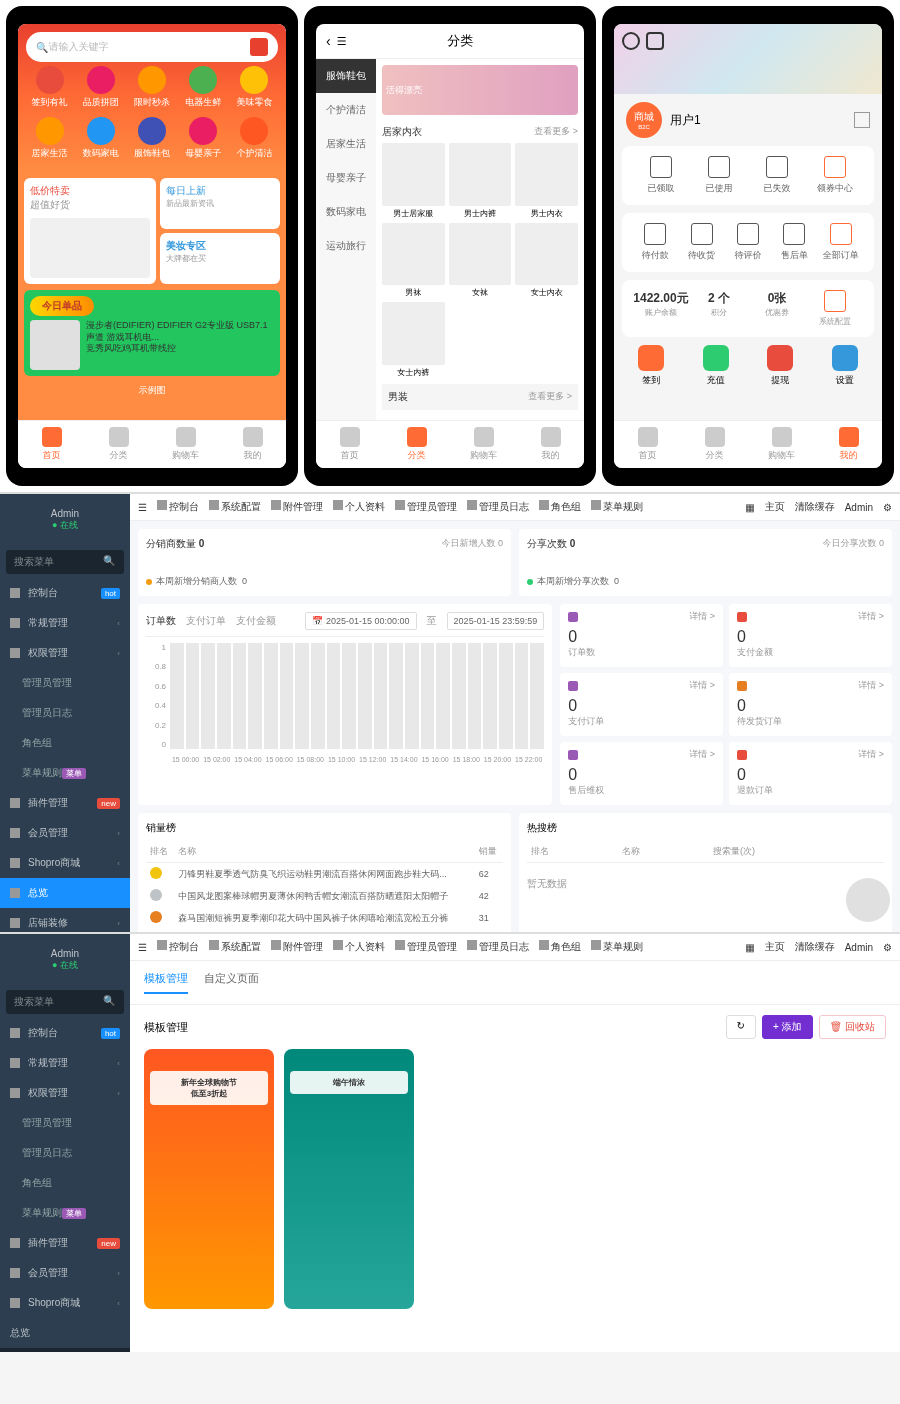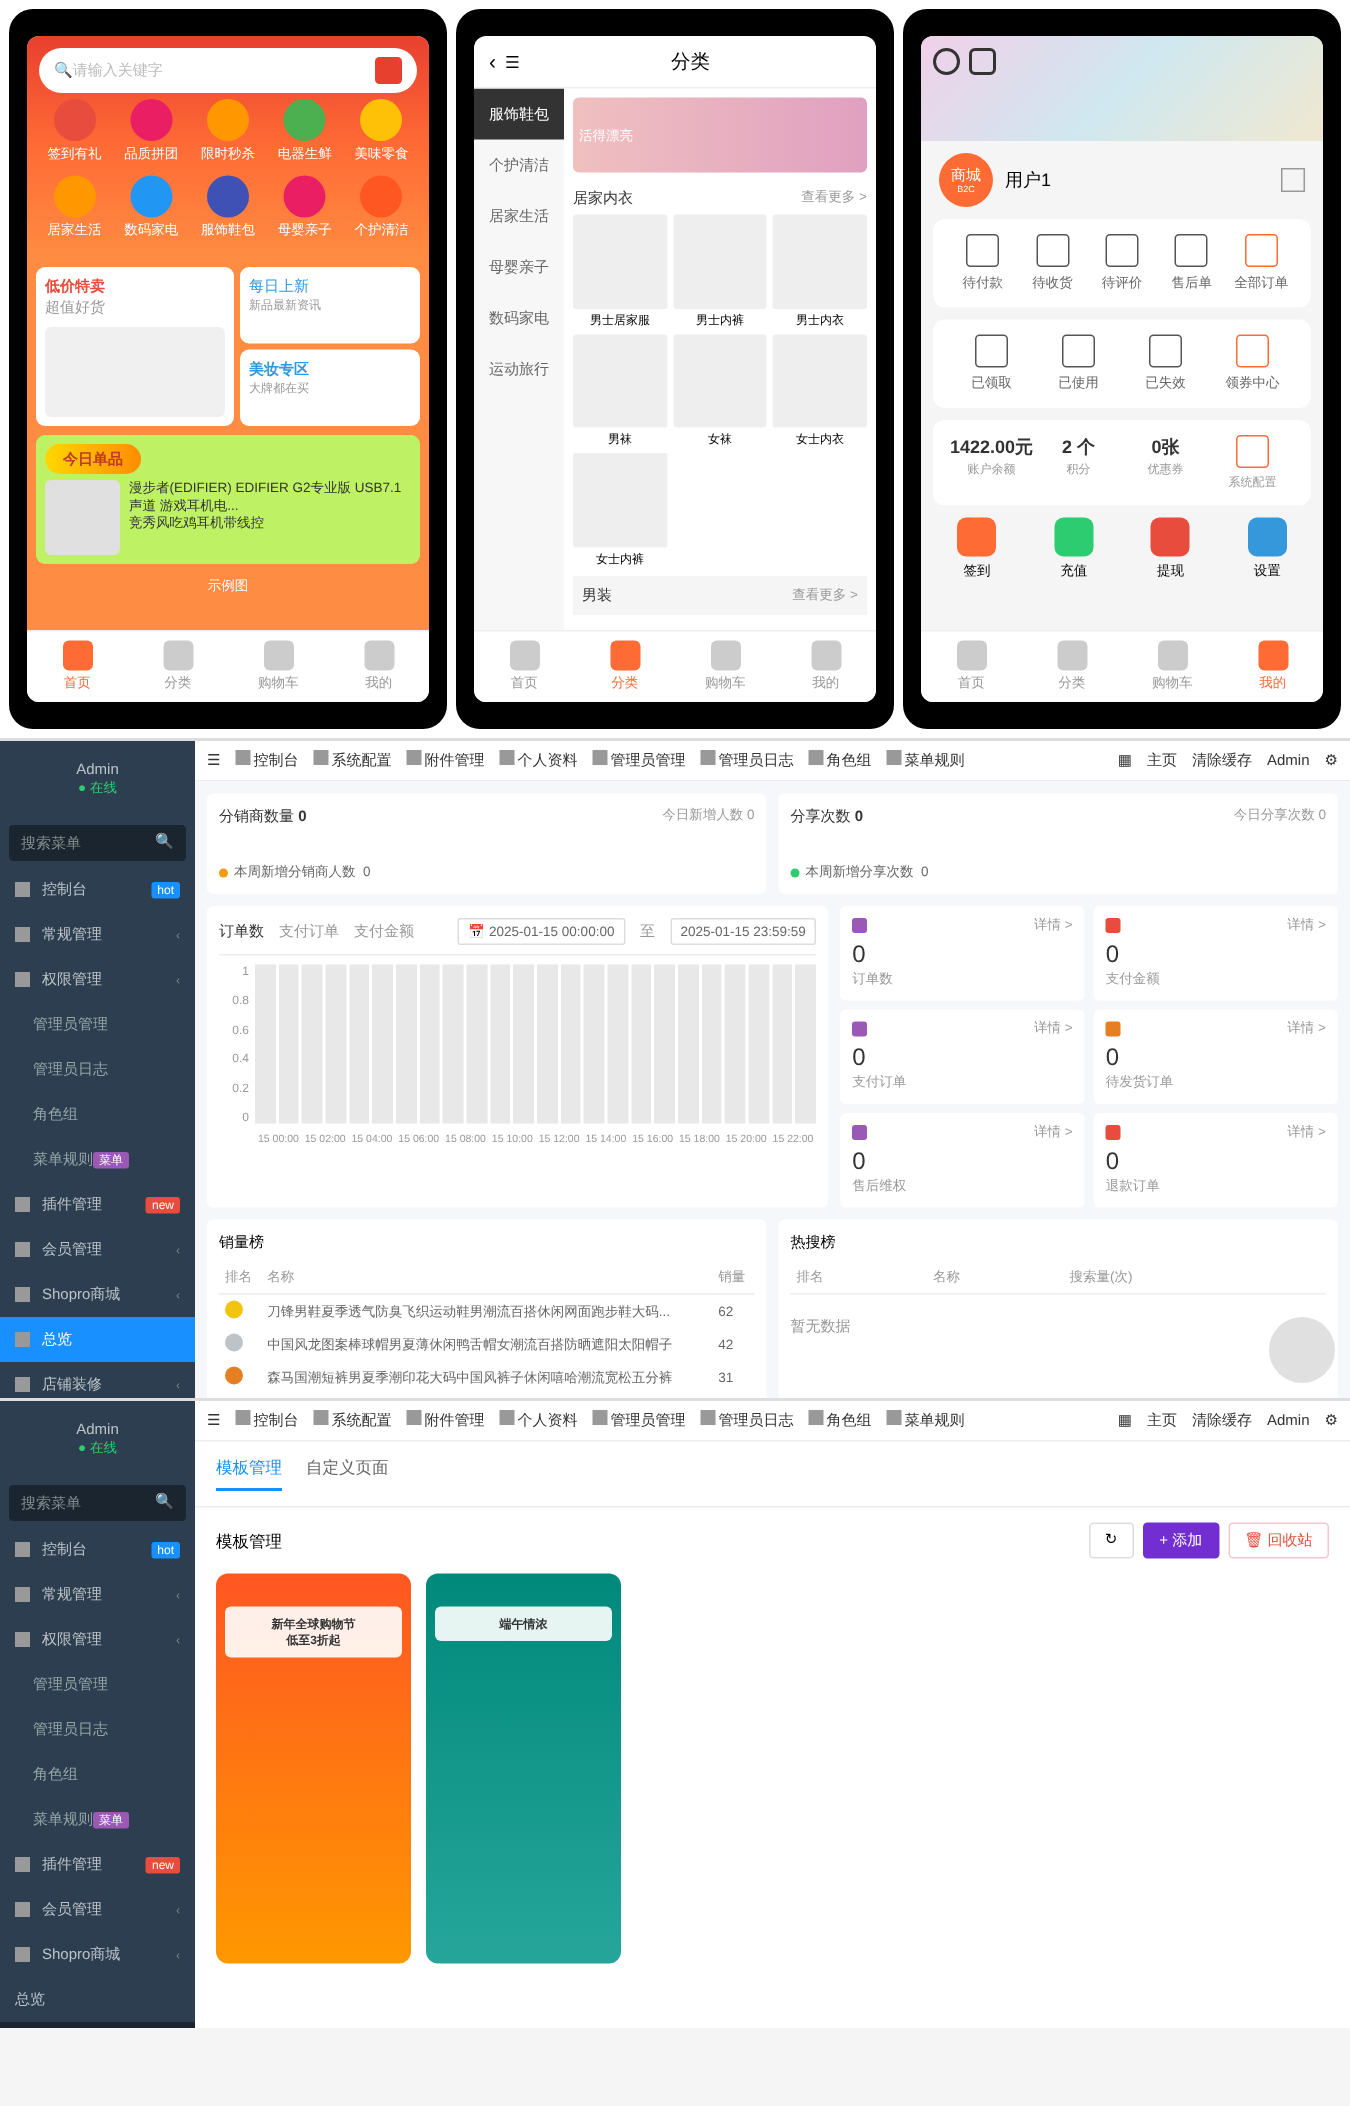--- a/index.html
+++ b/index.html
@@ -12,21 +12,21 @@
 .p1-top{background:linear-gradient(#e8402f,#ff6b35,#ff8c42);padding:8px}
 .search{background:#fff;border-radius:16px;padding:6px 10px;display:flex;align-items:center;color:#bbb;font-size:10px}
 .search .cal{margin-left:auto;width:18px;height:18px;background:#e8402f;border-radius:3px}
 .p1-grid{display:grid;grid-template-columns:repeat(5,1fr);gap:4px;padding:4px 0;text-align:center;color:#fff;font-size:9px}
 .p1-ico{width:28px;height:28px;margin:0 auto 2px;border-radius:50%}
 .p1-body{flex:1;background:#ff8c42;padding:6px;overflow:hidden}
 .p1-panels{display:flex;gap:4px}
 .p1-l{flex:1;background:#fff;border-radius:6px;padding:6px;font-size:10px}
 .p1-r{flex:1;display:flex;flex-direction:column;gap:4px}
 .p1-card{background:#fff;border-radius:6px;padding:6px;font-size:10px;flex:1}
-.p1-today{background:#bef264;border-radius:6px;margin-top:6px;padding:6px}
+.p1-today{background:#22c55e;border-radius:6px;margin-top:6px;padding:6px}
 .today-badge{background:linear-gradient(90deg,#ffd700,#ff8c00);border-radius:12px;padding:3px 12px;font-size:10px;color:#c0392b;display:inline-block;margin-bottom:4px;font-weight:bold}
 .p1-prod{display:flex;gap:6px}
 .p1-pimg{width:50px;height:50px;background:#e0e0e0;border-radius:4px}
 .p1-ptxt{flex:1;font-size:9px;color:#333;line-height:1.3}
 .tabbar{display:flex;background:#fff;border-top:1px solid #eee;padding:6px 0}
 .tab{flex:1;text-align:center;font-size:9px;color:#999}
 .tab.act{color:#ff6b35}
 .tab-ico{width:20px;height:20px;margin:0 auto 2px;background:#ccc;border-radius:4px}
 .tab.act .tab-ico{background:#ff6b35}
 
@@ -182,21 +182,21 @@
             </div>
             <div>
               <div class="p1-ico" style="background:#ff5722"></div>
               <div>个护清洁</div>
             </div>
           </div>
     </div>
     <div class="p1-body">
       <div class="p1-panels">
         <div class="p1-l">
-          <div style="color:#e74c3c;font-weight:bold">低价特卖</div>
+          <div style="color:#e74c3c;font-weight:normal">低价特卖</div>
           <div style="color:#999">超值好货</div>
           <div style="height:60px;background:#f0f0f0;margin-top:6px;border-radius:4px"></div>
         </div>
         <div class="p1-r" id="p1r">
               <div class="p1-card">
                 <div style="color:#3498db;font-weight:normal">每日上新</div>
                 <div style="color:#999;font-size:8px">新品最新资讯</div>
               </div>
               <div class="p1-card">
                 <div style="color:#3498db;font-weight:bold">美妆专区</div>
@@ -284,34 +284,34 @@
     <div class="p3-user">
       <div class="p3-av">
             <span style="font-size:10px">商城</span>
             <span style="font-size:6px">B2C</span>
           </div>
       <span style="font-size:12px">用户1</span>
       <span class="p3-qr"></span>
     </div>
     <div class="p3-body">
       <div class="p3-card">
+            <div class="p3-row" id="p3coupons">
+              <div class="p3-cell"><div class="p3-cico "></div>已领取</div>
+              <div class="p3-cell"><div class="p3-cico "></div>已使用</div>
+              <div class="p3-cell"><div class="p3-cico "></div>已失效</div>
+              <div class="p3-cell"><div class="p3-cico or"></div>领券中心</div>
+            </div>
+          </div>
+      <div class="p3-card">
             <div class="p3-row" id="p3orders">
               <div class="p3-cell"><div class="p3-cico "></div>待付款</div>
               <div class="p3-cell"><div class="p3-cico "></div>待收货</div>
               <div class="p3-cell"><div class="p3-cico "></div>待评价</div>
               <div class="p3-cell"><div class="p3-cico "></div>售后单</div>
               <div class="p3-cell"><div class="p3-cico or"></div>全部订单</div>
-            </div>
-          </div>
-      <div class="p3-card">
-            <div class="p3-row" id="p3coupons">
-              <div class="p3-cell"><div class="p3-cico "></div>已领取</div>
-              <div class="p3-cell"><div class="p3-cico "></div>已使用</div>
-              <div class="p3-cell"><div class="p3-cico "></div>已失效</div>
-              <div class="p3-cell"><div class="p3-cico or"></div>领券中心</div>
             </div>
           </div>
       <div class="p3-card">
             <div class="p3-row" id="p3wallet">
               <div class="p3-cell">
                 <div class="p3-num">1422.00元</div>
                 <div class="p3-sub">账户余额</div>
               </div>
               <div class="p3-cell">
                 <div class="p3-num">2 个</div>

